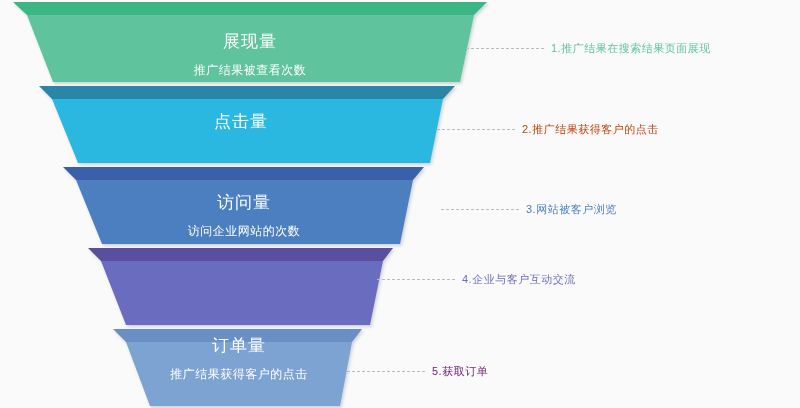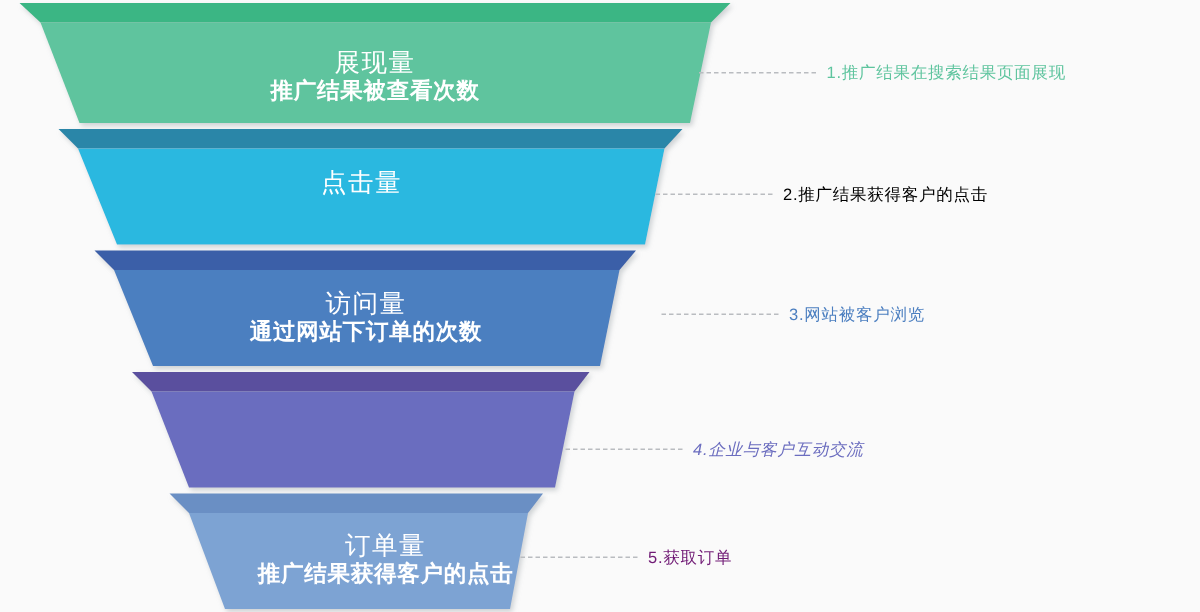--- a/index.html
+++ b/index.html
@@ -38,25 +38,24 @@
     color: #ffffff;
     pointer-events: none;
     line-height: 1.15;
   }
   .stage-title {
     font-size: 17px;
     letter-spacing: 1px;
     white-space: nowrap;
   }
   .stage-sub {
-    font-size: 15px;
+    font-size: 12px;
     letter-spacing: 0.5px;
     white-space: nowrap;
-    margin-top: 0;
-    font-weight: bold;
+    margin-top: 12px;
   }
 
   .callout {
     position: absolute;
     display: flex;
     align-items: center;
     white-space: nowrap;
   }
   .callout-line {
     height: 0;
@@ -110,45 +109,45 @@
     <div class="stage-title">展现量</div>
     <div class="stage-sub">推广结果被查看次数</div>
   </div>
 
   <div class="stage-text" style="left:0; top:112px; width:482px;">
     <div class="stage-title">点击量</div>
   </div>
 
   <div class="stage-text" style="left:0; top:193px; width:488px;">
     <div class="stage-title">访问量</div>
-    <div class="stage-sub">通过网站下订单的次数</div>
+    <div class="stage-sub">访问企业网站的次数</div>
   </div>
 
 
-  <div class="stage-text" style="left:0; top:354px; width:478px;padding-left:18px;">
+  <div class="stage-text" style="left:0; top:336px; width:478px;">
     <div class="stage-title">订单量</div>
     <div class="stage-sub">推广结果获得客户的点击</div>
   </div>
 
   <div class="callout" style="left:466px; top:41px;">
     <span class="callout-line" style="width:78px;"></span>
     <span class="callout-label" style="color:#5ec49e;">1.推广结果在搜索结果页面展现</span>
   </div>
 
   <div class="callout" style="left:437px; top:122px;">
     <span class="callout-line" style="width:78px;"></span>
-    <span class="callout-label" style="color:#000000;">2.推广结果获得客户的点击</span>
+    <span class="callout-label" style="color:#c2410c;">2.推广结果获得客户的点击</span>
   </div>
 
   <div class="callout" style="left:407px; top:202px;padding-left:34px;">
     <span class="callout-line" style="width:78px;"></span>
     <span class="callout-label" style="color:#4c7fc0;">3.网站被客户浏览</span>
   </div>
 
-  <div class="callout" style="left:377px; top:292px;font-style:italic;">
+  <div class="callout" style="left:377px; top:272px;">
     <span class="callout-line" style="width:78px;"></span>
     <span class="callout-label" style="color:#6b6dbf;">4.企业与客户互动交流</span>
   </div>
 
   <div class="callout" style="left:347px; top:364px;">
     <span class="callout-line" style="width:78px;"></span>
     <span class="callout-label" style="color:#701a75;">5.获取订单</span>
   </div>
 
 </div>

